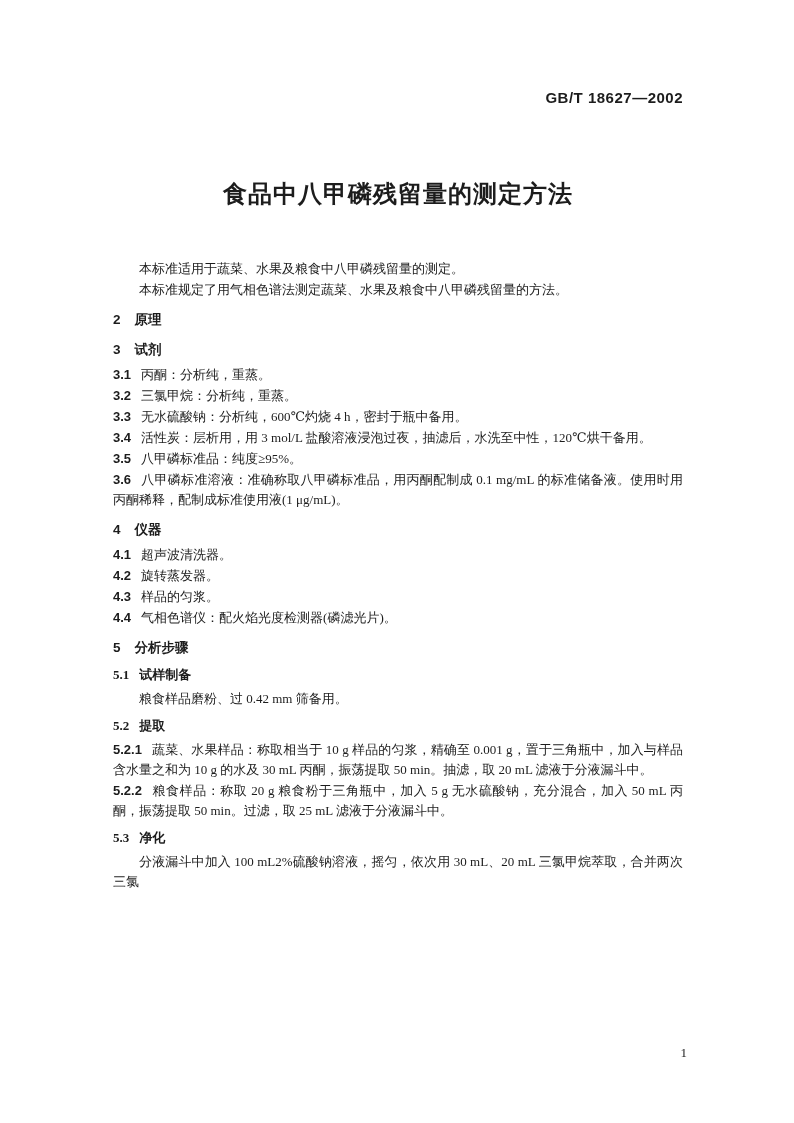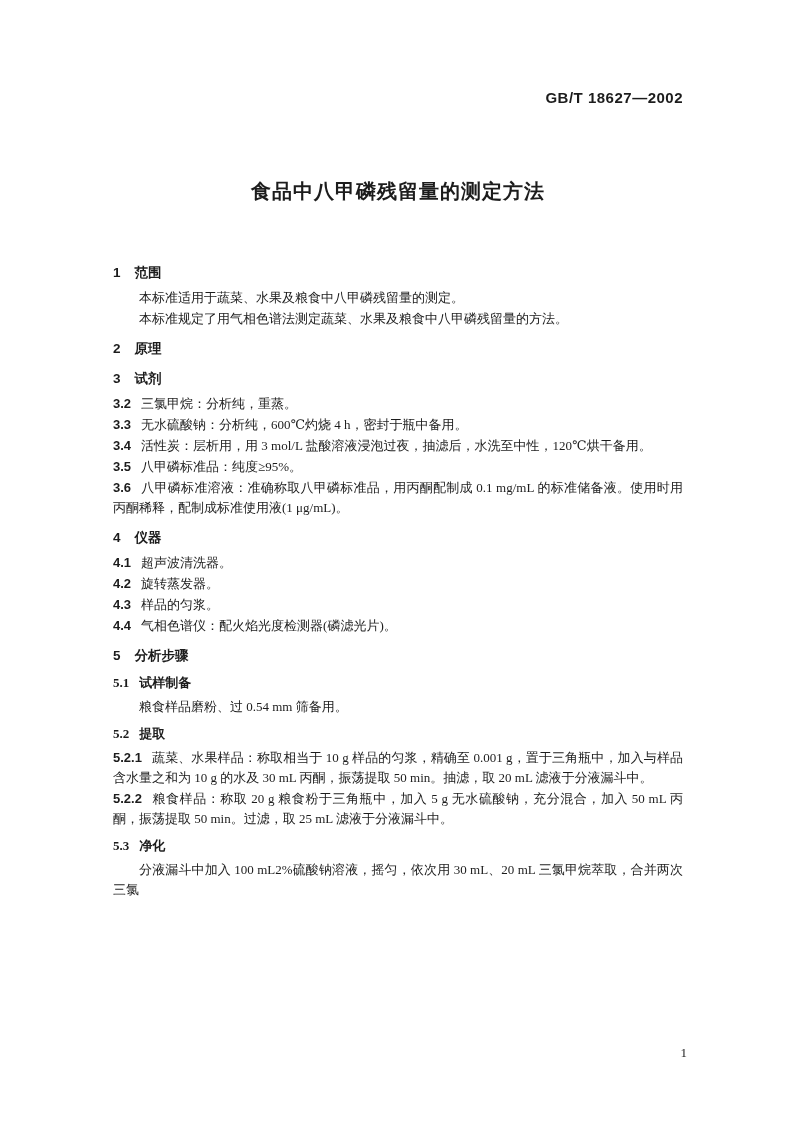--- a/index.html
+++ b/index.html
@@ -28,21 +28,21 @@
     font-family: "Liberation Sans", "DejaVu Sans", sans-serif;
     font-weight: bold;
     font-size: 15px;
     letter-spacing: 0.5px;
   }
   .doc-title {
     margin-top: 72px;
     text-align: center;
     font-family: "Liberation Sans", "DejaVu Sans", sans-serif;
     font-weight: bold;
-    font-size: 20px;
+    font-size: 24px;
     letter-spacing: 1px;
   }
   .doc-body {
     padding-top: 48px;
     font-size: 13px;
     line-height: 20px;
     text-align: justify;
   }
   .sec-heading {
     font-family: "Liberation Sans", "DejaVu Sans", sans-serif;
@@ -80,38 +80,38 @@
 <body>
 
 <div class="page">
   <div class="doc-header">
     <span class="std-no">GB/T 18627—2002</span>
   </div>
 
   <h1 class="doc-title">食品中八甲磷残留量的测定方法</h1>
 
   <div class="doc-body" id="doc-body">
-      <div class="sec-heading"><span class="num">1</span><span class="h-text">范围</span></div>
       <p class="para">本标准适用于蔬菜、水果及粮食中八甲磷残留量的测定。</p>
       <p class="para">本标准规定了用气相色谱法测定蔬菜、水果及粮食中八甲磷残留量的方法。</p>
       <div class="sec-heading"><span class="num">2</span><span class="h-text">原理</span></div>
       <div class="sec-heading"><span class="num">3</span><span class="h-text">试剂</span></div>
+      <div class="clause"><span class="num">3.1</span><span class="clause-text">丙酮：分析纯，重蒸。</span></div>
       <div class="clause"><span class="num">3.2</span><span class="clause-text">三氯甲烷：分析纯，重蒸。</span></div>
       <div class="clause"><span class="num">3.3</span><span class="clause-text">无水硫酸钠：分析纯，600℃灼烧 4 h，密封于瓶中备用。</span></div>
       <div class="clause"><span class="num">3.4</span><span class="clause-text">活性炭：层析用，用 3 mol/L 盐酸溶液浸泡过夜，抽滤后，水洗至中性，120℃烘干备用。</span></div>
       <div class="clause"><span class="num">3.5</span><span class="clause-text">八甲磷标准品：纯度≥95%。</span></div>
       <div class="clause"><span class="num">3.6</span><span class="clause-text">八甲磷标准溶液：准确称取八甲磷标准品，用丙酮配制成 0.1 mg/mL 的标准储备液。使用时用丙酮稀释，配制成标准使用液(1 μg/mL)。</span></div>
       <div class="sec-heading"><span class="num">4</span><span class="h-text">仪器</span></div>
       <div class="clause"><span class="num">4.1</span><span class="clause-text">超声波清洗器。</span></div>
       <div class="clause"><span class="num">4.2</span><span class="clause-text">旋转蒸发器。</span></div>
       <div class="clause"><span class="num">4.3</span><span class="clause-text">样品的匀浆。</span></div>
       <div class="clause"><span class="num">4.4</span><span class="clause-text">气相色谱仪：配火焰光度检测器(磷滤光片)。</span></div>
       <div class="sec-heading"><span class="num">5</span><span class="h-text">分析步骤</span></div>
       <div class="sub-heading"><span class="num">5.1</span><span class="h-text">试样制备</span></div>
-      <p class="para">粮食样品磨粉、过 0.54 mm 筛备用。</p>
+      <p class="para">粮食样品磨粉、过 0.42 mm 筛备用。</p>
       <div class="sub-heading"><span class="num">5.2</span><span class="h-text">提取</span></div>
       <div class="clause"><span class="num">5.2.1</span><span class="clause-text">蔬菜、水果样品：称取相当于 10 g 样品的匀浆，精确至 0.001 g，置于三角瓶中，加入与样品含水量之和为 10 g 的水及 30 mL 丙酮，振荡提取 50 min。抽滤，取 20 mL 滤液于分液漏斗中。</span></div>
       <div class="clause"><span class="num">5.2.2</span><span class="clause-text">粮食样品：称取 20 g 粮食粉于三角瓶中，加入 5 g 无水硫酸钠，充分混合，加入 50 mL 丙酮，振荡提取 50 min。过滤，取 25 mL 滤液于分液漏斗中。</span></div>
       <div class="sub-heading"><span class="num">5.3</span><span class="h-text">净化</span></div>
       <p class="para">分液漏斗中加入 100 mL2%硫酸钠溶液，摇匀，依次用 30 mL、20 mL 三氯甲烷萃取，合并两次三氯</p>
     </div>
 
   <div class="page-number">1</div>
 </div>
 

